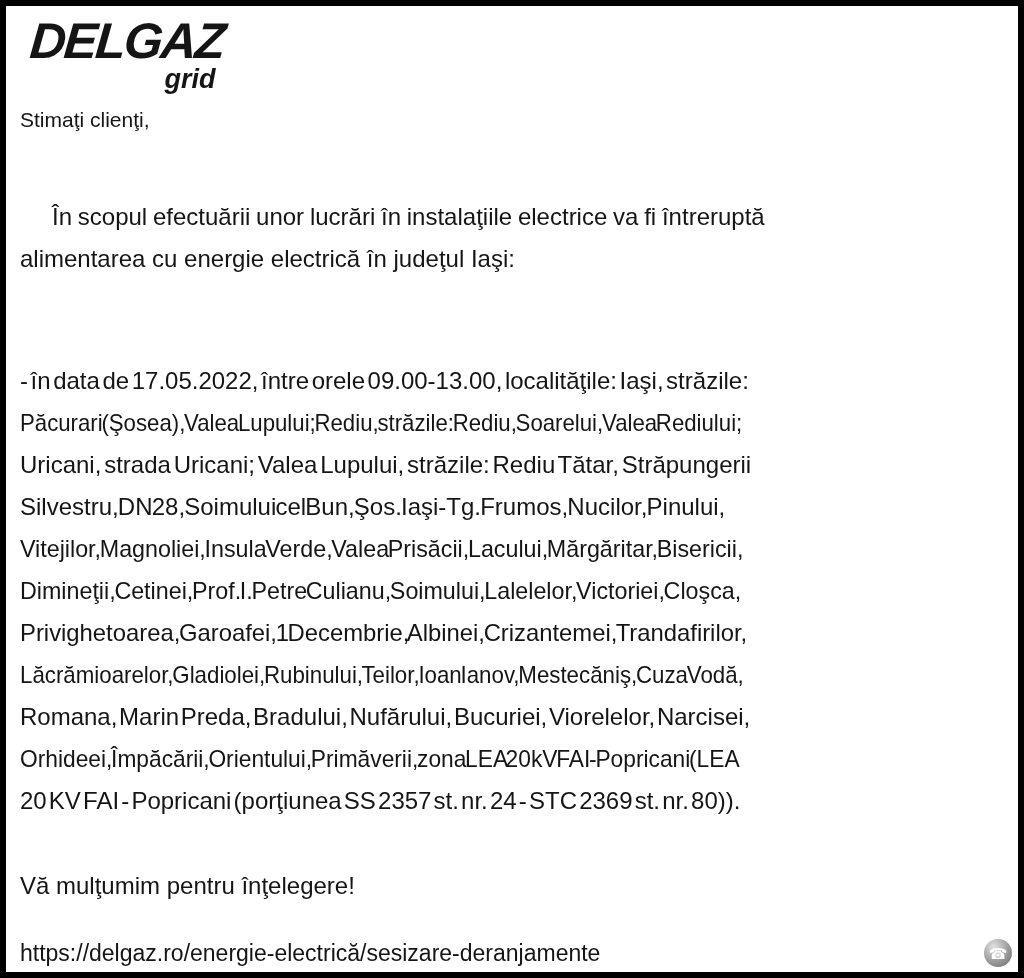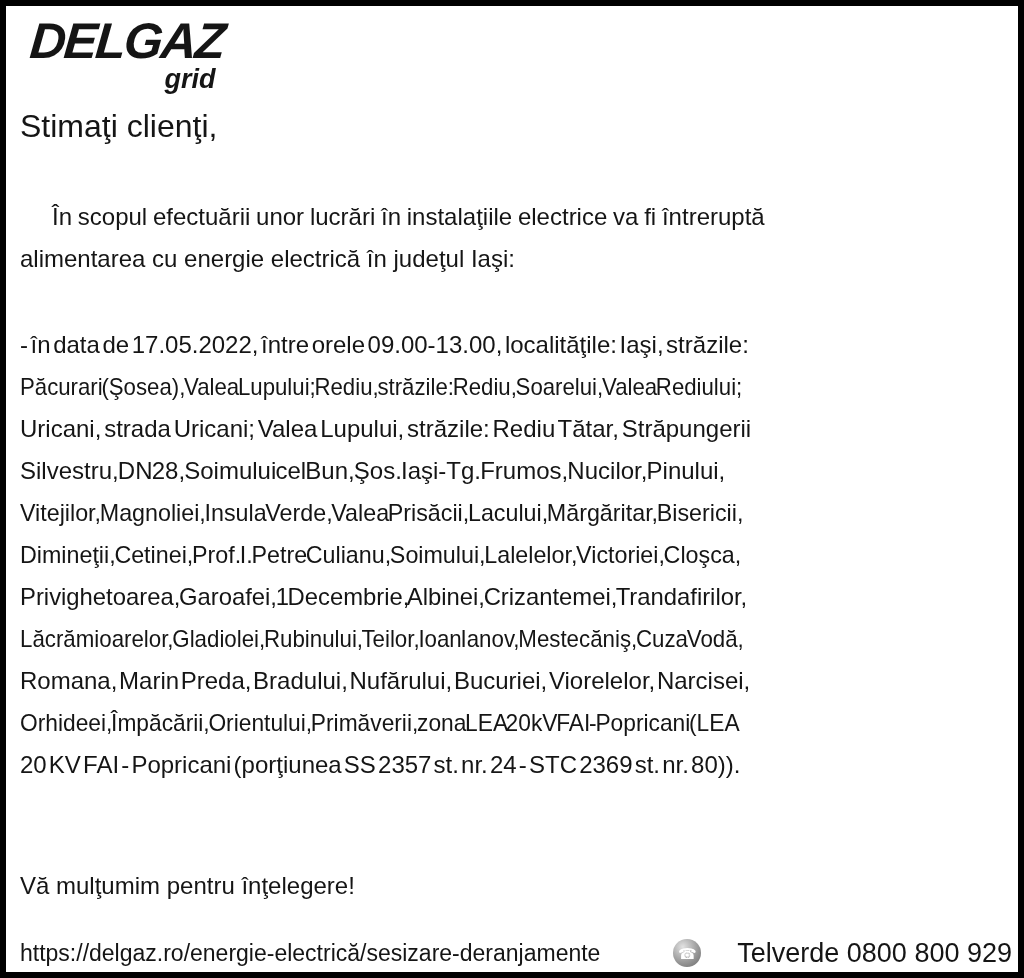--- a/index.html
+++ b/index.html
@@ -12,21 +12,21 @@
   .logo{position:absolute;left:22px;top:10px;display:inline-block;}
   .logo-brand{
     font-size:50px;font-weight:bold;font-style:italic;letter-spacing:-2px;
     line-height:1;transform:skewX(-5deg);transform-origin:0 100%;
   }
   .logo-sub{
     font-size:27px;font-weight:bold;font-style:italic;line-height:1;
     text-align:right;padding-right:6px;letter-spacing:0;
   }
   
-  .salutation{position:absolute;left:14px;top:102px;font-size:32px;}
+  .salutation{position:absolute;left:14px;top:102px;font-size:21px;}
   .block{position:absolute;left:14px;width:985px;font-size:24px;line-height:42px;overflow:hidden;}
   .intro-block{top:190px;}
   .intro-block .tline:first-child{text-indent:32px;}
   .list-block{top:318px;}
   .tline{white-space:nowrap;}
   .thanks{position:absolute;left:14px;top:866px;font-size:24px;}
   
   .footer{position:absolute;left:14px;top:926px;width:992px;height:42px;display:flex;align-items:center;}
   .footer-url{font-size:23px;}
   .footer-right{margin-left:auto;display:flex;align-items:center;gap:36px;}
@@ -49,38 +49,37 @@
   </div>
 
   <div class="salutation">Stimaţi clienţi,</div>
 
   <div class="block intro-block">
       <div class="tline" style="word-spacing: -0.9px;">În scopul efectuării unor lucrări în instalaţiile electrice va fi întreruptă</div>
       <div class="tline last">alimentarea cu energie electrică în judeţul Iaşi:</div>
     </div>
 
   <div class="block list-block">
-      <div class="tline" style="word-spacing: -4.1px;">- în data de 17.05.2022, între orele 09.00-13.00, localităţile: Iaşi, străzile:</div>
+      <div class="tline" style="word-spacing: -4.1px; margin-top: 36px;">- în data de 17.05.2022, între orele 09.00-13.00, localităţile: Iaşi, străzile:</div>
       <div class="tline" style="word-spacing: -8px; transform-origin: 0px 50%; transform: scaleX(0.924883);">Păcurari (Şosea), Valea Lupului; Rediu, străzile: Rediu, Soarelui, Valea Rediului;</div>
       <div class="tline" style="word-spacing: -3.875px;">Uricani, strada Uricani; Valea Lupului, străzile: Rediu Tătar, Străpungerii</div>
       <div class="tline" style="word-spacing: -7.5px;">Silvestru, DN 28, Soimului cel Bun, Şos. Iaşi-Tg. Frumos, Nucilor, Pinului,</div>
       <div class="tline" style="word-spacing: -8px; transform-origin: 0px 50%; transform: scaleX(0.969488);">Vitejilor, Magnoliei, Insula Verde, Valea Prisăcii, Lacului, Mărgăritar, Bisericii,</div>
       <div class="tline" style="word-spacing: -8px; transform-origin: 0px 50%; transform: scaleX(0.969488);">Dimineţii, Cetinei, Prof. I. Petre Culianu, Soimului, Lalelelor, Victoriei, Cloşca,</div>
       <div class="tline" style="word-spacing: -8px; transform-origin: 0px 50%; transform: scaleX(0.992944);">Privighetoarea, Garoafei, 1 Decembrie, Albinei, Crizantemei, Trandafirilor,</div>
       <div class="tline" style="word-spacing: -8px; transform-origin: 0px 50%; transform: scaleX(0.928369);">Lăcrămioarelor, Gladiolei, Rubinului, Teilor, Ioan Ianov, Mestecăniş, Cuza Vodă,</div>
       <div class="tline" style="word-spacing: -5px;">Romana, Marin Preda, Bradului, Nufărului, Bucuriei, Viorelelor, Narcisei,</div>
       <div class="tline" style="word-spacing: -8px; transform-origin: 0px 50%; transform: scaleX(0.948027);">Orhideei, Împăcării, Orientului, Primăverii, zona LEA 20kV FAI - Popricani (LEA</div>
       <div class="tline last" style="word-spacing: -4.5px;">20 KV FAI - Popricani (porţiunea SS 2357 st. nr. 24 - STC 2369 st. nr. 80)).</div>
     </div>
 
   <div class="thanks">Vă mulţumim pentru înţelegere!</div>
 
   <div class="footer">
     <div class="footer-url">https://delgaz.ro/energie-electrică/sesizare-deranjamente</div>
     <div class="footer-right">
       <div class="phone-icon">
         <span>☎</span>
       </div>
-      <div class="footer-phone">Telverde 0800 800 929</div>
     </div>
   </div>
 
 </div>
 
 </body></html>

